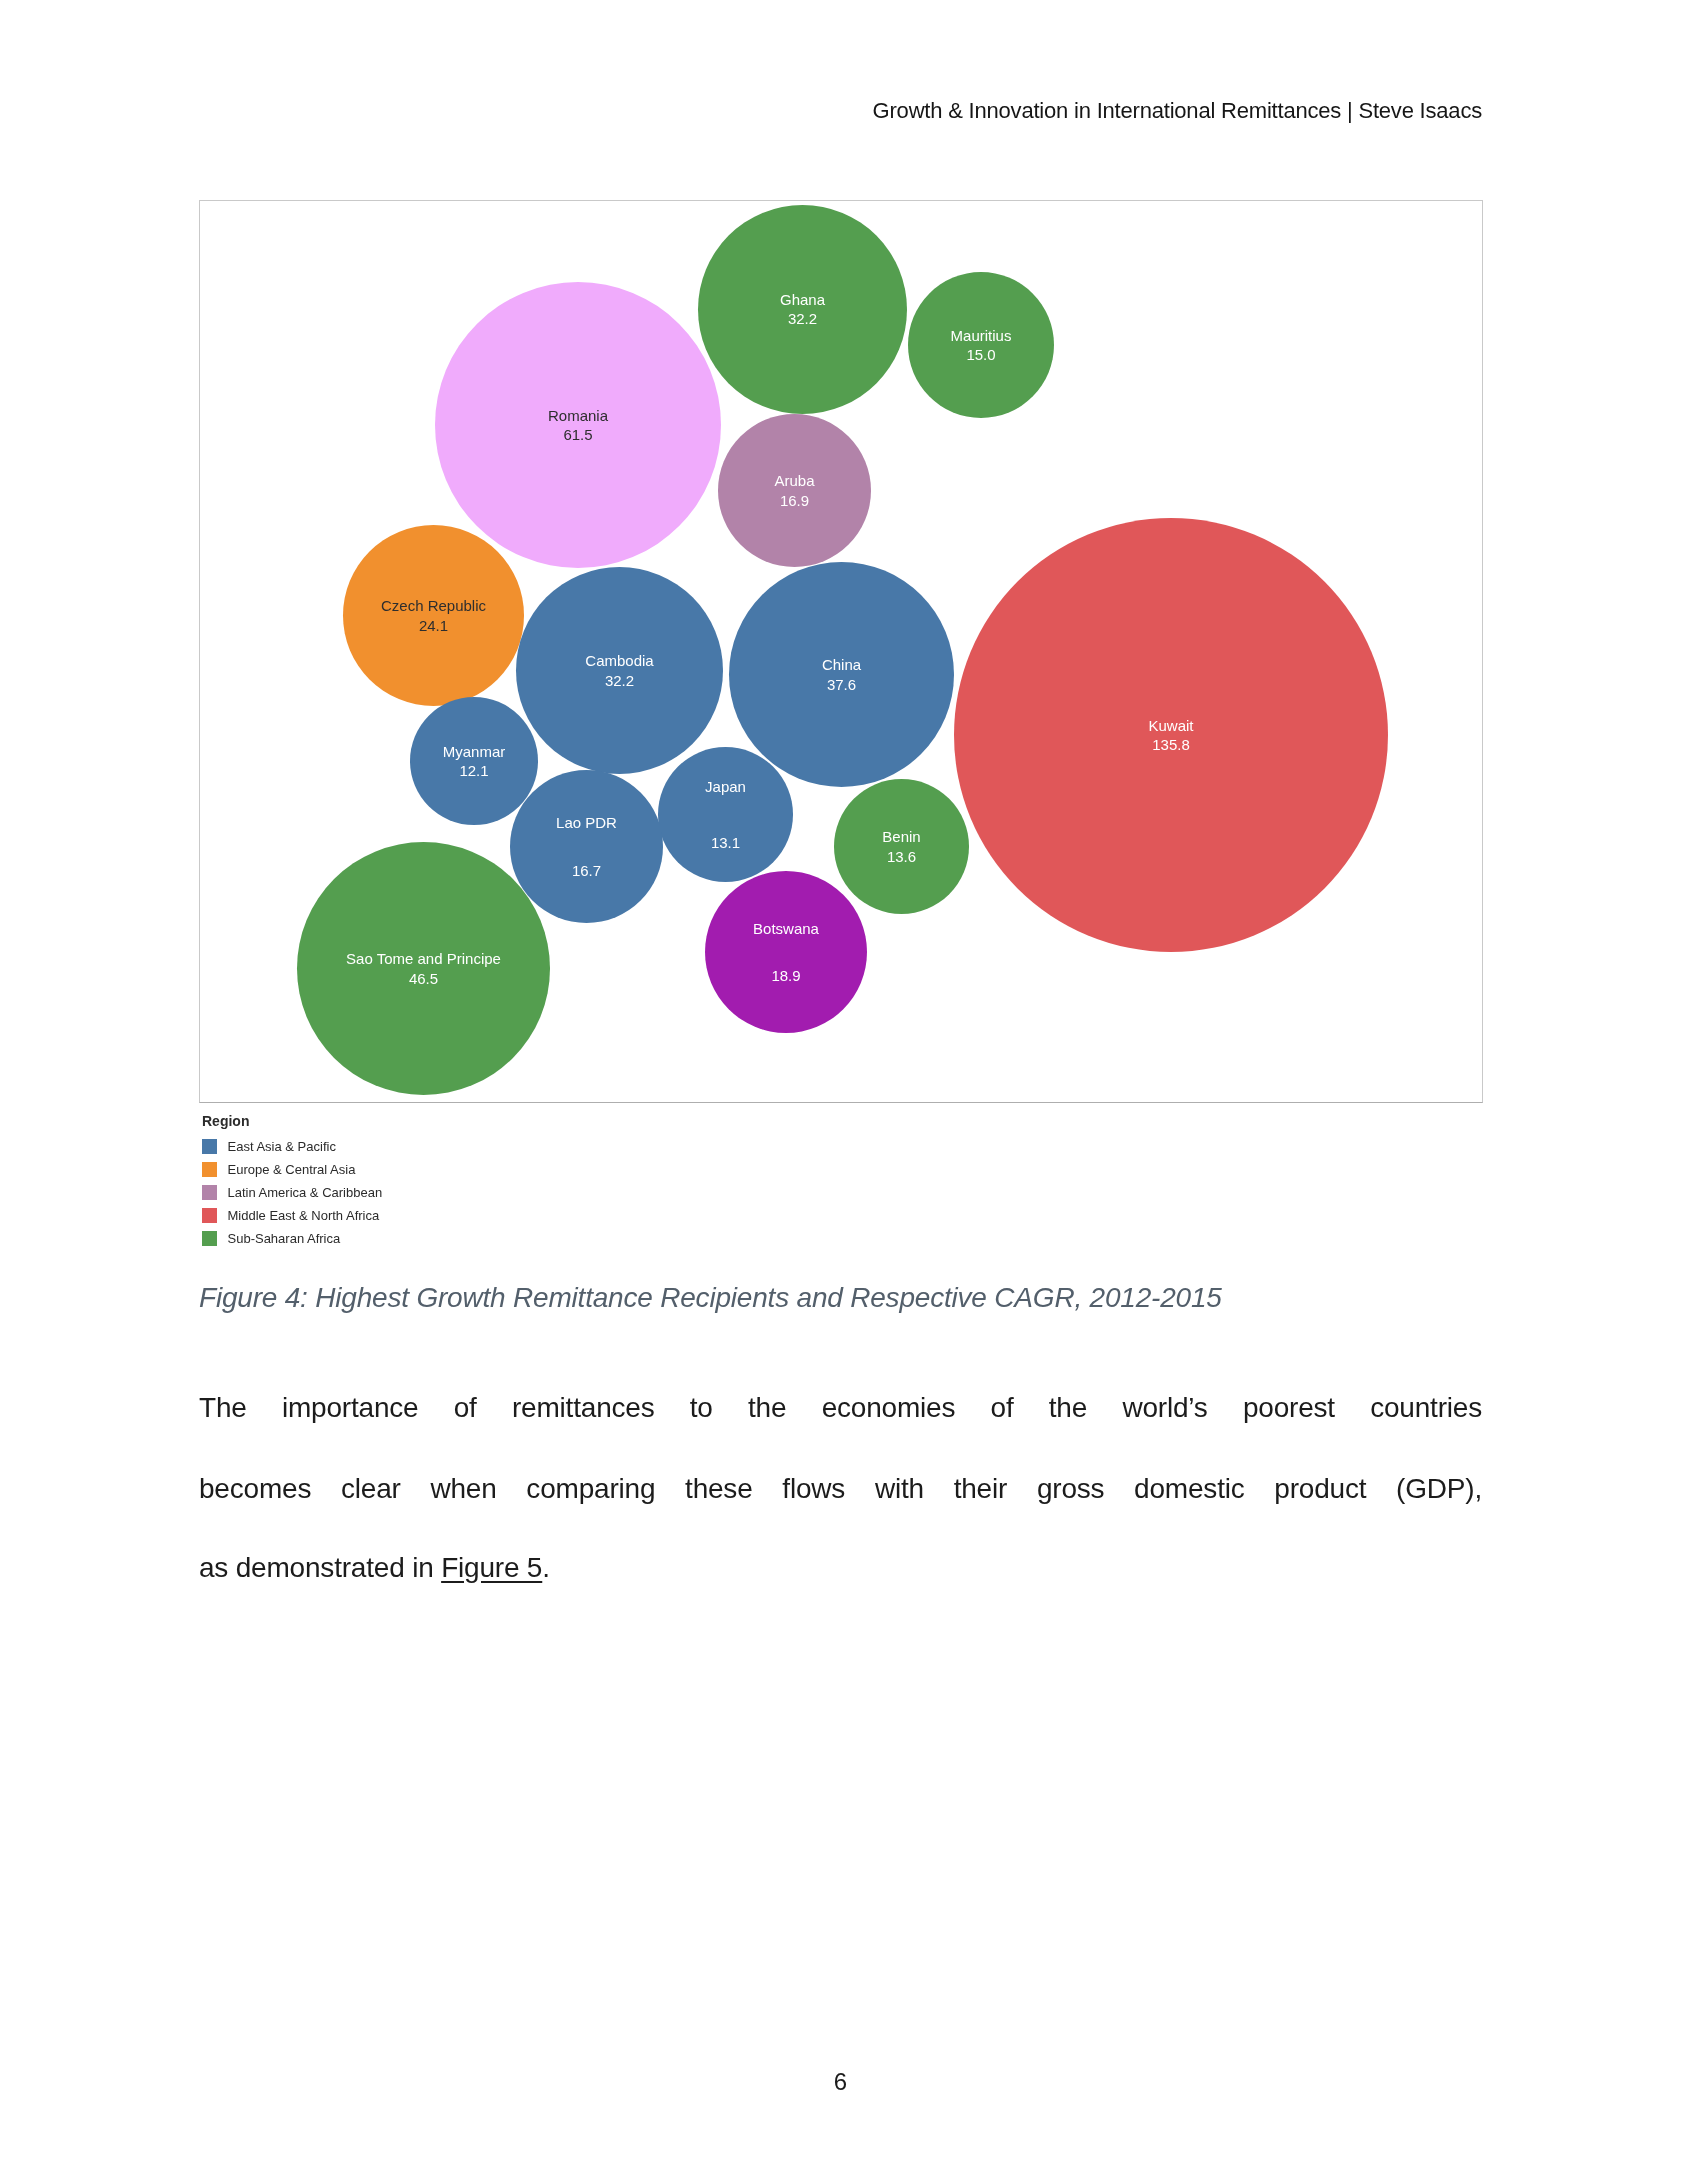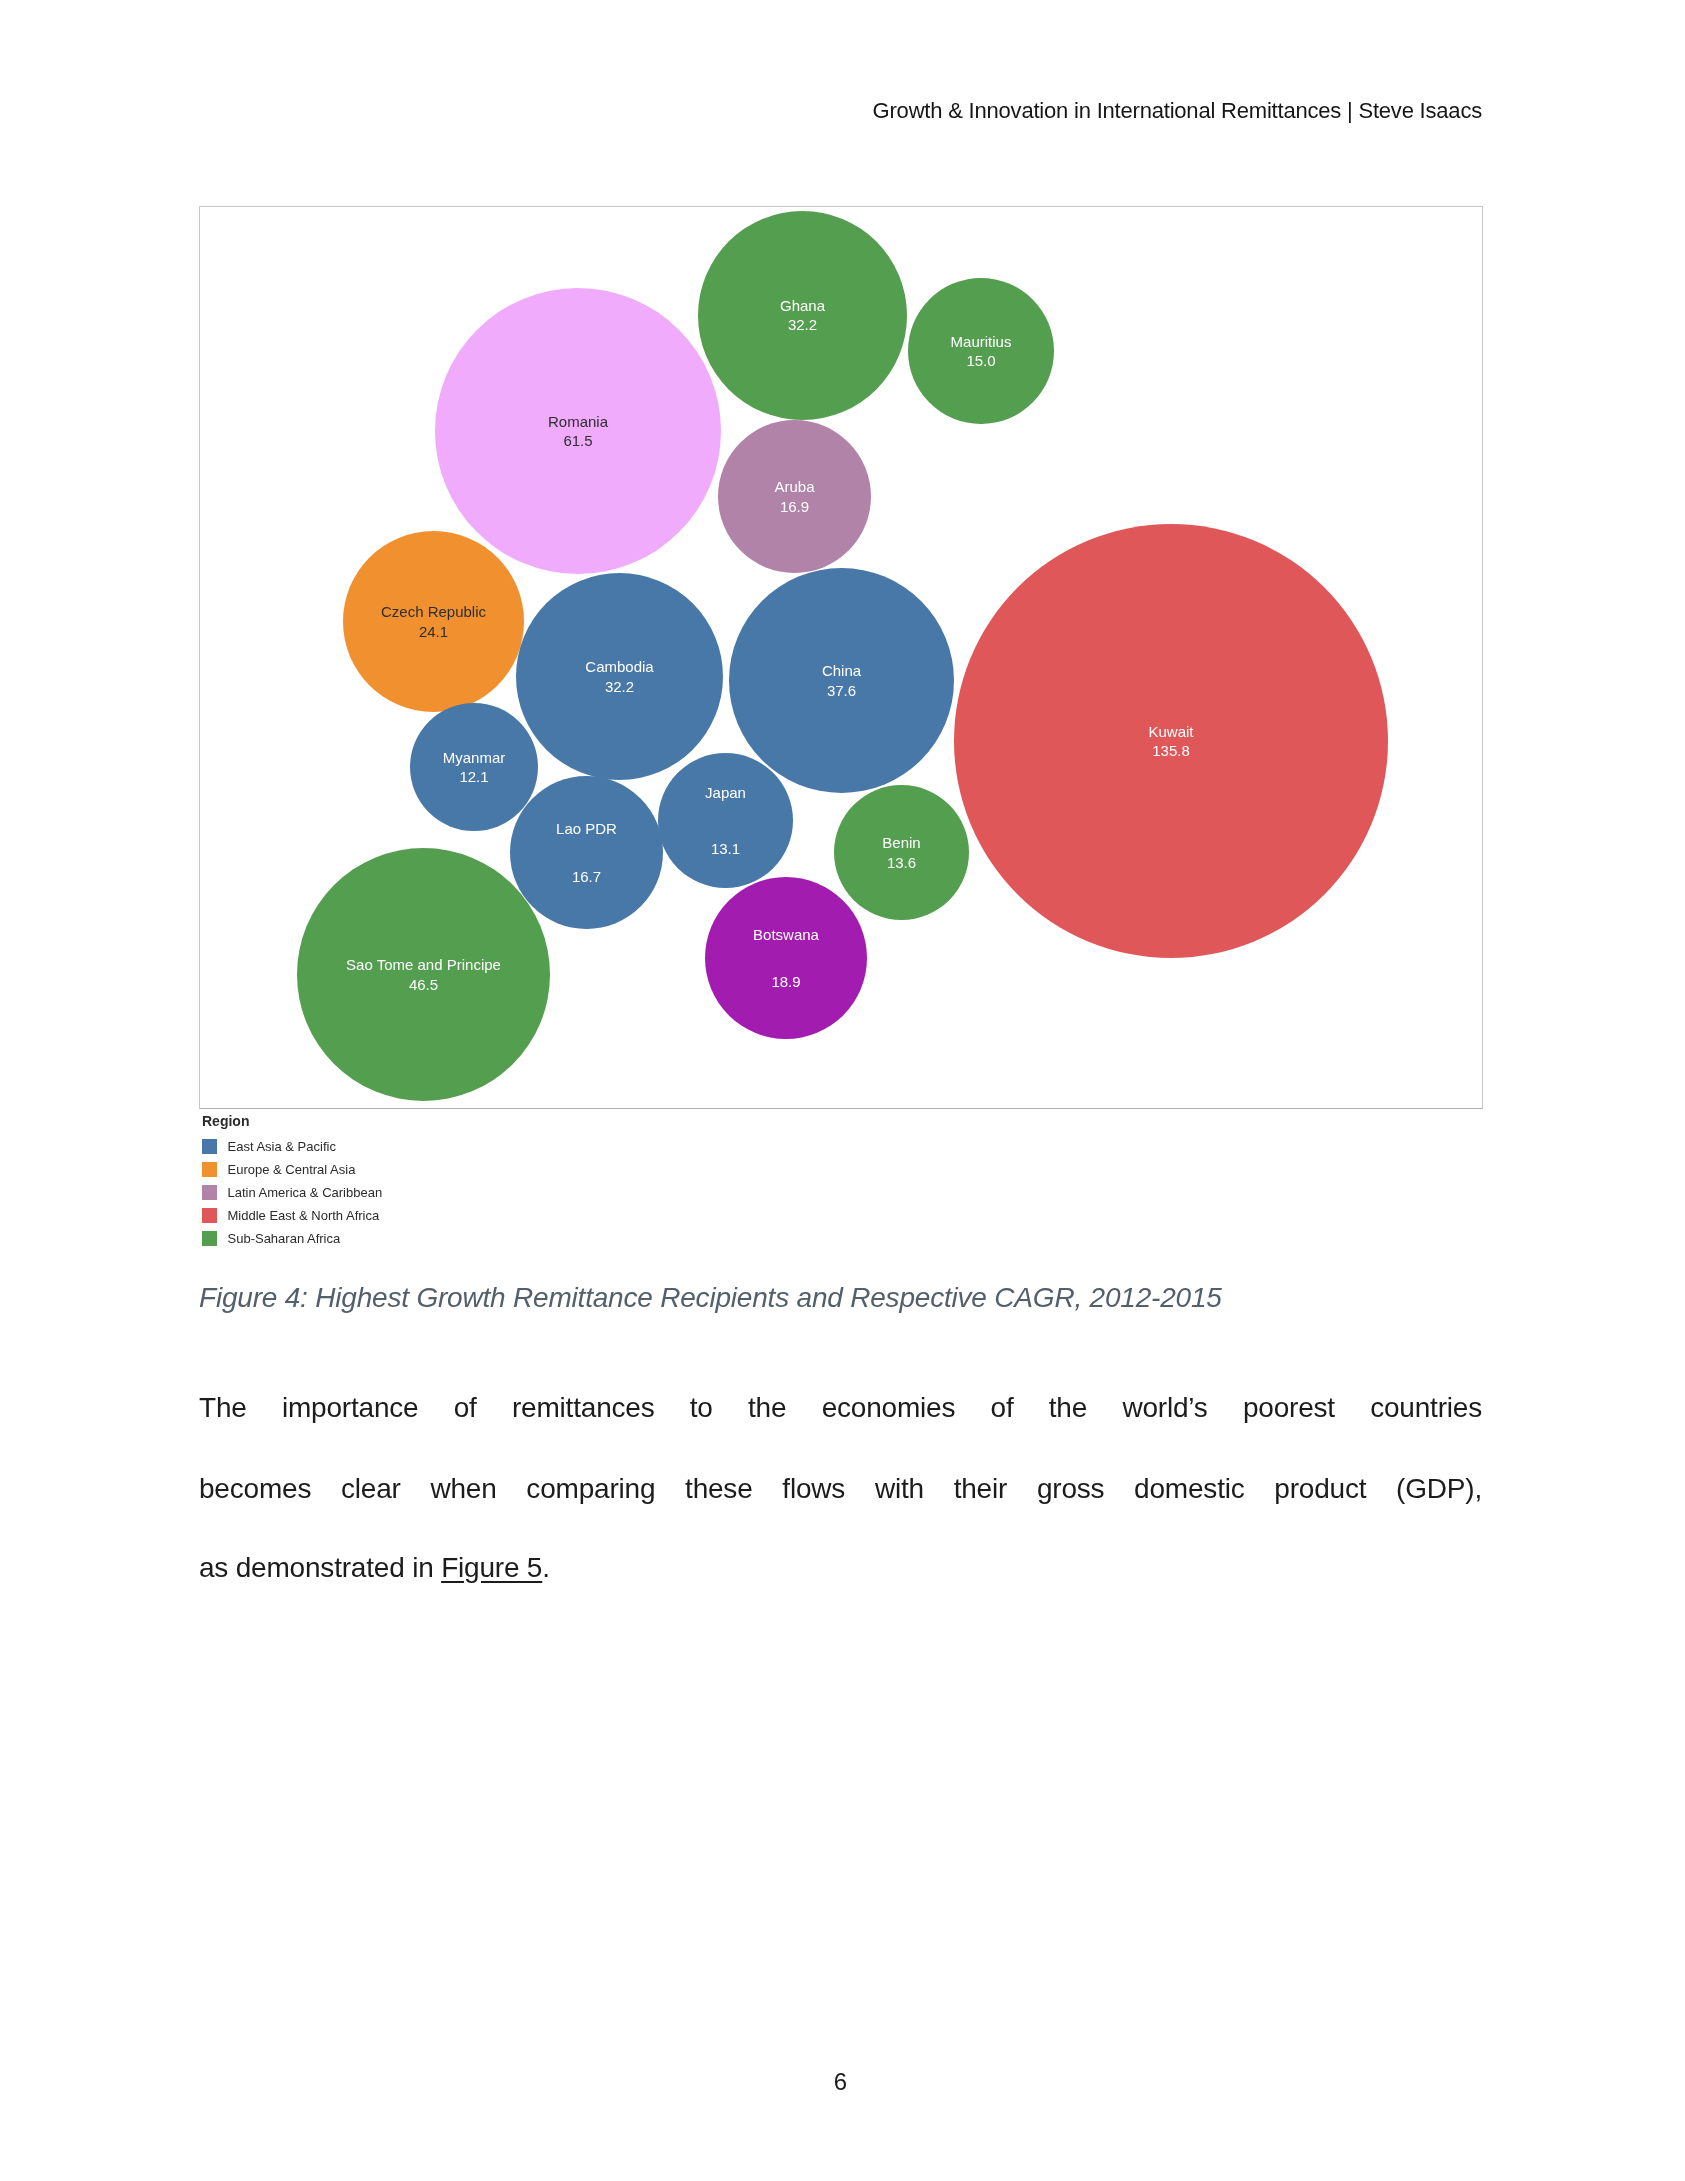--- a/index.html
+++ b/index.html
@@ -33,21 +33,20 @@
   .chart-frame {
     position: absolute;
     left: 199px;
     top: 200px;
     width: 1282px;
     height: 901px;
     background: #ffffff;
     border: 0.9px solid #c9c9c9;
     border-bottom: 1.8px solid #aeaeae;
     overflow: hidden;
-    margin-top: 6px;
   }
   .bubble {
     position: absolute;
     border-radius: 50%;
     display: flex;
     flex-direction: column;
     align-items: center;
     justify-content: center;
     text-align: center;
     font-size: 15px;

